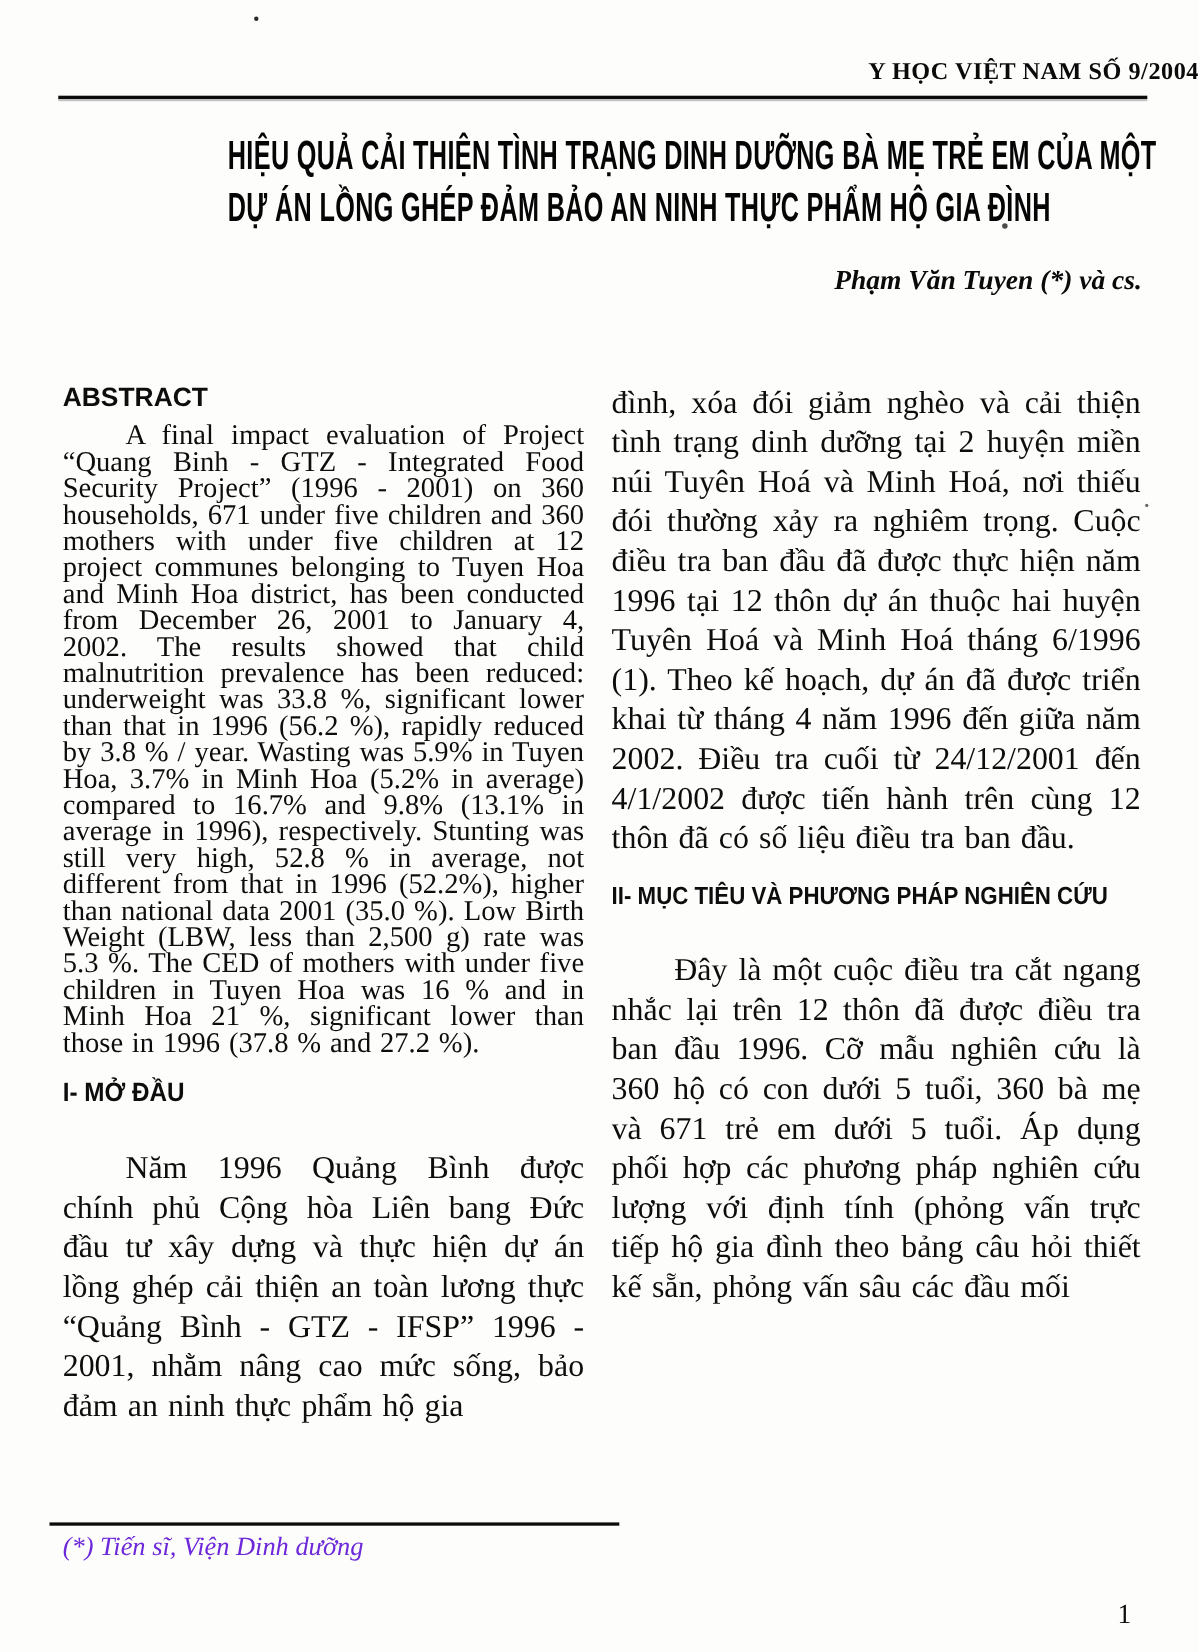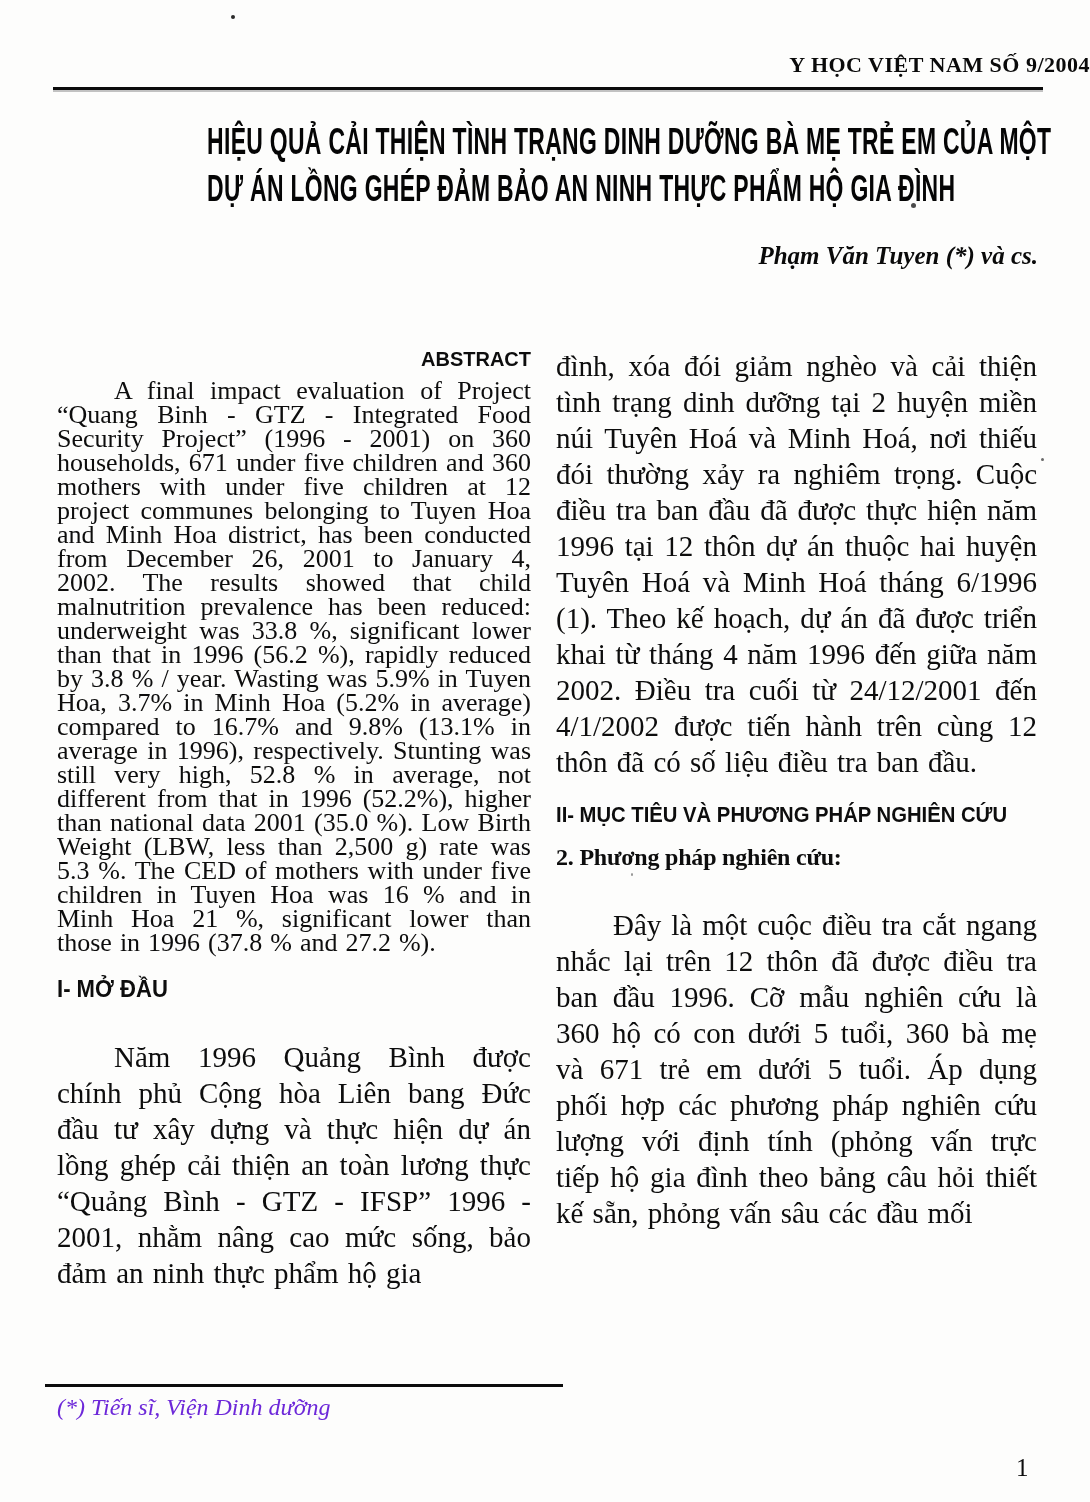--- a/index.html
+++ b/index.html
@@ -51,23 +51,23 @@
   .col {
     position: absolute; top: 348px;
     text-align: justify;
   }
   .col-left  { left: 57px;  width: 474px; height: 1012px; overflow: hidden; }
   .col-right { left: 556px; width: 481px; height: 1030px; overflow: hidden; }
 
   .abstract-heading {
     font-family: "Liberation Sans", "DejaVu Sans", sans-serif;
     font-weight: bold;
-    font-size: 20px;
+    font-size: 24px;
     margin: 0 0 8px 0;
-    text-align: right;
+    text-align: left;
   }
   .abstract-body {
     font-family: Liberation Serif, serif;
     font-size: 26px;
     line-height: 24px;
     margin: 0;
     text-indent: 57px;
     word-spacing: 1.5px;
   }
   .section-heading {
@@ -144,21 +144,20 @@
 <div class="col col-left">
   <div class="abstract-heading">ABSTRACT</div>
   <p class="abstract-body">A final impact evaluation of Project “Quang Binh - GTZ - Integrated Food Security Project” (1996 - 2001) on 360 households, 671 under five children and 360 mothers with under five children at 12 project communes belonging to Tuyen Hoa and Minh Hoa district, has been conducted from December 26, 2001 to January 4, 2002. The results showed that child malnutrition prevalence has been reduced: underweight was 33.8 %, significant lower than that in 1996 (56.2 %), rapidly reduced by 3.8 % / year. Wasting was 5.9% in Tuyen Hoa, 3.7% in Minh Hoa (5.2% in average) compared to 16.7% and 9.8% (13.1% in average in 1996), respectively. Stunting was still very high, 52.8 % in average, not different from that in 1996 (52.2%), higher than national data 2001 (35.0 %). Low Birth Weight (LBW, less than 2,500 g) rate was 5.3 %. The CED of mothers with under five children in Tuyen Hoa was 16 % and in  Minh Hoa 21 %, significant lower than those in 1996 (37.8 % and 27.2 %).</p>
   <div class="section-heading">I- MỞ ĐẦU</div>
   <p class="body-serif indent">Năm 1996 Quảng Bình được chính phủ Cộng hòa Liên bang Đức đầu tư xây dựng và thực hiện dự án lồng ghép cải thiện an toàn lương thực “Quảng Bình - GTZ - IFSP” 1996 - 2001, nhằm nâng cao mức sống, bảo đảm an ninh thực phẩm hộ gia</p>
 </div>
 
 <div class="col col-right">
   <p class="body-serif">đình, xóa đói giảm nghèo và cải thiện tình trạng dinh dưỡng tại 2 huyện miền núi Tuyên Hoá và Minh Hoá, nơi thiếu đói thường xảy ra nghiêm trọng. Cuộc điều tra ban đầu đã được thực hiện năm 1996 tại 12 thôn dự án thuộc hai huyện Tuyên Hoá và Minh Hoá tháng 6/1996 (1). Theo kế hoạch, dự án đã được triển khai từ tháng 4 năm 1996 đến giữa năm 2002. Điều tra cuối từ 24/12/2001 đến 4/1/2002 được tiến hành trên cùng 12 thôn đã có số liệu điều tra ban đầu.</p>
   <div class="section-heading s2">II- MỤC TIÊU VÀ PHƯƠNG PHÁP NGHIÊN CỨU</div>
-  <div class="sub-heading">2. Phương pháp nghiên cứu:</div>
   <p class="body-serif indent">Đây là một cuộc điều tra cắt ngang nhắc lại trên 12 thôn đã được điều tra ban đầu 1996. Cỡ mẫu nghiên cứu là 360 hộ có con dưới 5 tuổi, 360 bà mẹ và 671 trẻ em dưới 5 tuổi. Áp dụng phối hợp các phương pháp nghiên cứu lượng với định tính (phỏng vấn trực tiếp hộ gia đình theo bảng câu hỏi thiết kế sẵn, phỏng vấn sâu các đầu mối</p>
 </div>
 
 <div class="footnote-rule"></div>
 <div class="footnote">(*) Tiến sĩ, Viện Dinh dưỡng</div>
 <div class="page-number">1</div>
 
 <div class="speck s1"></div>
 <div class="speck s2"></div>
 <div class="speck s3"></div>

